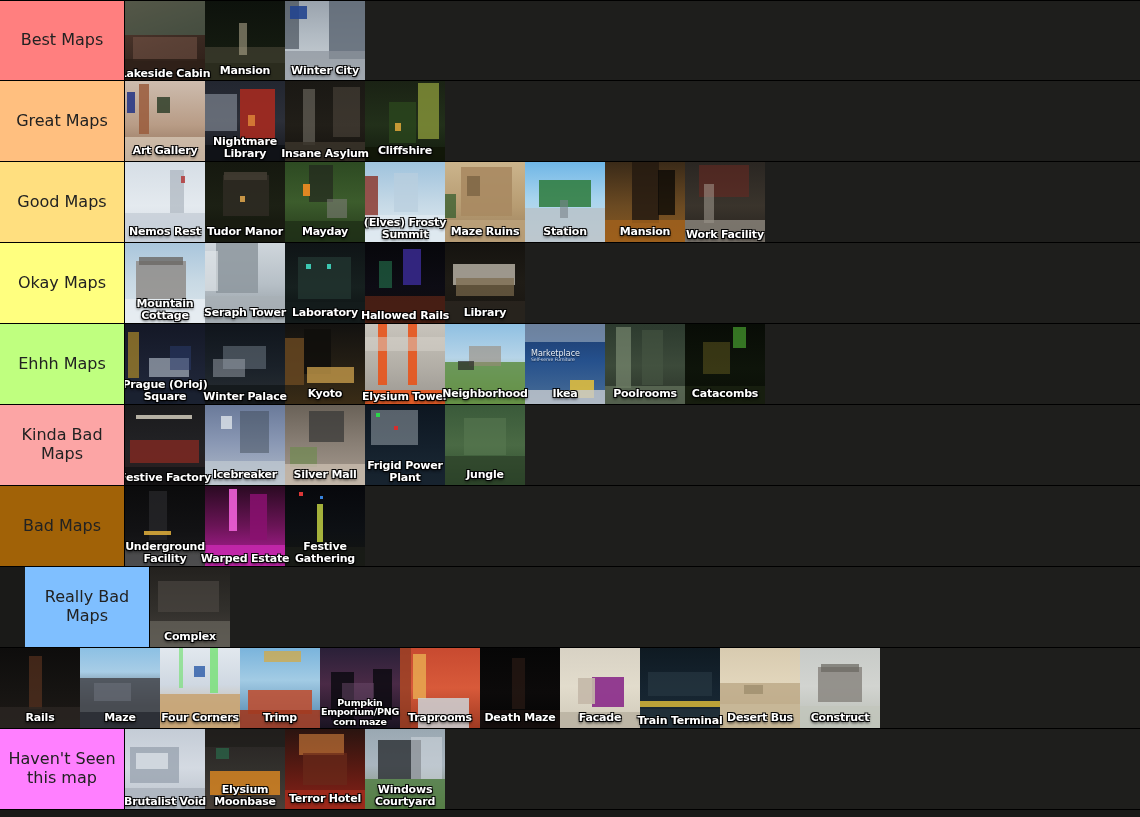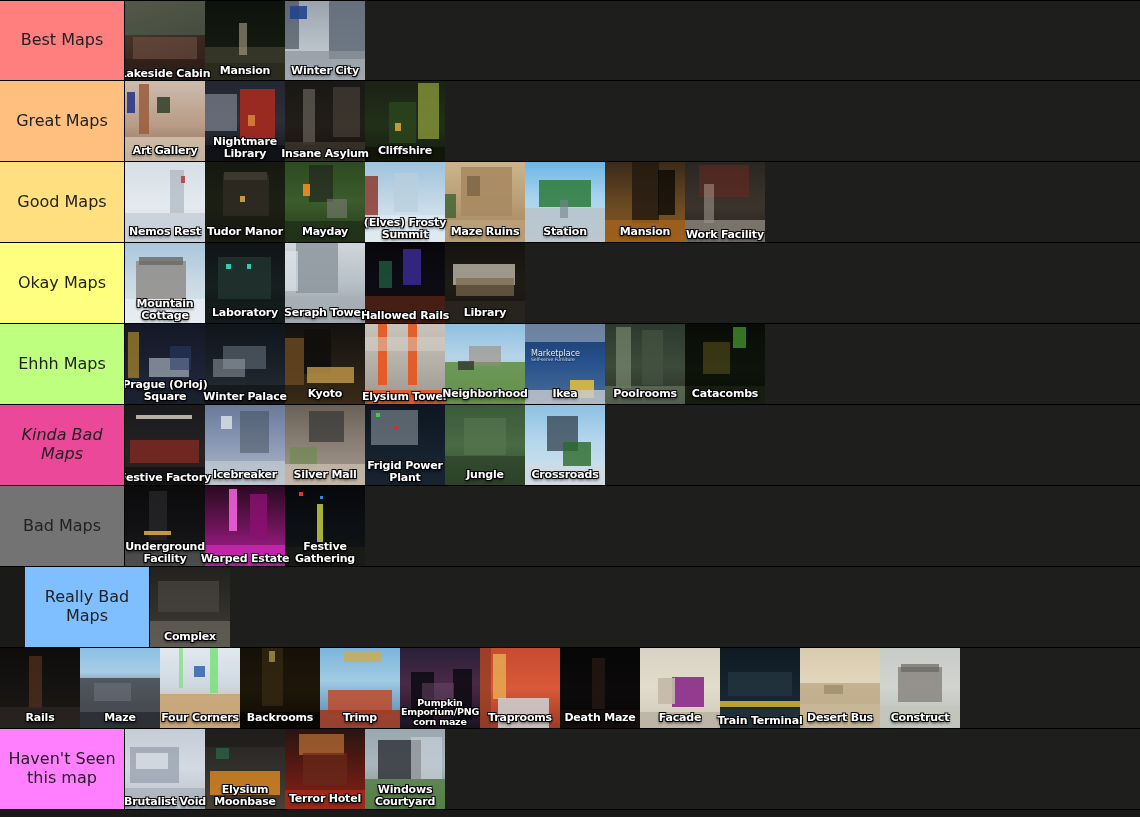--- a/index.html
+++ b/index.html
@@ -326,37 +326,37 @@
         <div class="tier-items">
           <div class="tile">
             <div class="tile-art" style="background: linear-gradient(rgb(169, 198, 220) 0%, rgb(200, 217, 228) 48%, rgb(221, 230, 236) 100%);">
               <div class="lyr" style="background: rgb(143, 140, 136); left: 14%; top: 22%; width: 62%; height: 48%; opacity: 0.85;"></div>
               <div class="lyr" style="background: rgb(106, 104, 100); left: 18%; top: 18%; width: 54%; height: 10%; opacity: 0.8;"></div>
               <div class="lyr" style="background: rgb(232, 238, 242); left: 0%; top: 70%; width: 100%; height: 30%; opacity: 0.8;"></div>
             </div>
             <div class="tile-caption two-line">Mountain Cottage</div>
           </div>
           <div class="tile">
+            <div class="tile-art" style="background: linear-gradient(rgb(207, 214, 220) 0%, rgb(182, 191, 198) 52%, rgb(142, 151, 158) 100%);">
+              <div class="lyr" style="background: rgb(141, 150, 158); left: 14%; top: 0%; width: 52%; height: 62%; opacity: 0.85;"></div>
+              <div class="lyr" style="background: rgb(226, 231, 235); left: 0%; top: 10%; width: 16%; height: 50%; opacity: 0.6;"></div>
+              <div class="lyr" style="background: rgb(168, 176, 182); left: 0%; top: 66%; width: 100%; height: 34%; opacity: 0.75;"></div>
+            </div>
+            <div class="tile-caption">Seraph Tower</div>
+          </div>
+          <div class="tile">
             <div class="tile-art" style="background: linear-gradient(rgb(15, 20, 22) 0%, rgb(22, 32, 31) 55%, rgb(11, 15, 16) 100%);">
               <div class="lyr" style="background: rgb(34, 52, 48); left: 16%; top: 18%; width: 66%; height: 52%; opacity: 0.8;"></div>
               <div class="lyr" style="background: rgb(63, 216, 192); left: 26%; top: 26%; width: 6%; height: 7%; opacity: 0.9;"></div>
               <div class="lyr" style="background: rgb(63, 216, 192); left: 52%; top: 26%; width: 6%; height: 7%; opacity: 0.9;"></div>
               <div class="lyr" style="background: rgb(20, 28, 28); left: 0%; top: 74%; width: 100%; height: 26%; opacity: 0.9;"></div>
             </div>
             <div class="tile-caption">Laboratory</div>
           </div>
           <div class="tile">
-            <div class="tile-art" style="background: linear-gradient(rgb(207, 214, 220) 0%, rgb(182, 191, 198) 52%, rgb(142, 151, 158) 100%);">
-              <div class="lyr" style="background: rgb(141, 150, 158); left: 14%; top: 0%; width: 52%; height: 62%; opacity: 0.85;"></div>
-              <div class="lyr" style="background: rgb(226, 231, 235); left: 0%; top: 10%; width: 16%; height: 50%; opacity: 0.6;"></div>
-              <div class="lyr" style="background: rgb(168, 176, 182); left: 0%; top: 66%; width: 100%; height: 34%; opacity: 0.75;"></div>
-            </div>
-            <div class="tile-caption">Seraph Tower</div>
-          </div>
-          <div class="tile">
             <div class="tile-art" style="background: linear-gradient(rgb(7, 7, 11) 0%, rgb(13, 12, 20) 55%, rgb(18, 14, 12) 100%);">
               <div class="lyr" style="background: rgb(58, 42, 146); left: 48%; top: 8%; width: 22%; height: 44%; opacity: 0.85;"></div>
               <div class="lyr" style="background: rgb(42, 138, 90); left: 18%; top: 22%; width: 16%; height: 34%; opacity: 0.5;"></div>
               <div class="lyr" style="background: rgb(106, 42, 24); left: 0%; top: 66%; width: 100%; height: 34%; opacity: 0.6;"></div>
             </div>
             <div class="tile-caption two-line">Hallowed Rails</div>
           </div>
           <div class="tile">
             <div class="tile-art" style="background: linear-gradient(rgb(21, 19, 15) 0%, rgb(31, 28, 22) 50%, rgb(23, 20, 16) 100%);">
               <div class="lyr" style="background: rgb(200, 194, 180); left: 10%; top: 26%; width: 78%; height: 26%; opacity: 0.75;"></div>
@@ -433,21 +433,21 @@
             <div class="tile-art" style="background: linear-gradient(rgb(8, 12, 6) 0%, rgb(14, 20, 10) 55%, rgb(10, 14, 6) 100%);">
               <div class="lyr" style="background: rgb(90, 200, 58); left: 60%; top: 4%; width: 16%; height: 26%; opacity: 0.55;"></div>
               <div class="lyr" style="background: rgb(138, 122, 42); left: 22%; top: 22%; width: 34%; height: 40%; opacity: 0.35;"></div>
               <div class="lyr" style="background: rgb(26, 34, 18); left: 0%; top: 78%; width: 100%; height: 22%; opacity: 0.8;"></div>
             </div>
             <div class="tile-caption">Catacombs</div>
           </div>
         </div>
       </div>
       <div class="tier-row">
-        <div class="tier-label" style="background: #ec4899; font-style: italic;">Kinda Bad Maps</div>
+        <div class="tier-label" style="background: #fca5a5;">Kinda Bad Maps</div>
         <div class="tier-items">
           <div class="tile">
             <div class="tile-art" style="background: linear-gradient(rgb(26, 26, 28) 0%, rgb(35, 35, 38) 55%, rgb(42, 28, 28) 100%);">
               <div class="lyr" style="background: rgb(232, 226, 208); left: 14%; top: 12%; width: 70%; height: 5%; opacity: 0.75;"></div>
               <div class="lyr" style="background: rgb(138, 42, 34); left: 6%; top: 44%; width: 86%; height: 28%; opacity: 0.75;"></div>
               <div class="lyr" style="background: rgb(20, 20, 22); left: 0%; top: 78%; width: 100%; height: 22%; opacity: 0.9;"></div>
             </div>
             <div class="tile-caption two-line">Festive Factory</div>
           </div>
           <div class="tile">
@@ -475,32 +475,24 @@
             </div>
             <div class="tile-caption two-line">Frigid Power Plant</div>
           </div>
           <div class="tile">
             <div class="tile-art" style="background: linear-gradient(rgb(58, 90, 58) 0%, rgb(74, 106, 68) 50%, rgb(44, 74, 44) 100%);">
               <div class="lyr" style="background: rgb(90, 122, 82); left: 24%; top: 16%; width: 52%; height: 46%; opacity: 0.55;"></div>
               <div class="lyr" style="background: rgb(44, 64, 40); left: 0%; top: 64%; width: 100%; height: 36%; opacity: 0.7;"></div>
             </div>
             <div class="tile-caption">Jungle</div>
           </div>
-          <div class="tile">
-            <div class="tile-art" style="background: linear-gradient(rgb(140, 192, 228) 0%, rgb(180, 214, 236) 44%, rgb(216, 228, 234) 100%);">
-              <div class="lyr" style="background: rgb(58, 74, 86); left: 28%; top: 14%; width: 38%; height: 44%; opacity: 0.8;"></div>
-              <div class="lyr" style="background: rgb(42, 106, 42); left: 48%; top: 46%; width: 34%; height: 30%; opacity: 0.8;"></div>
-              <div class="lyr" style="background: rgb(207, 216, 222); left: 0%; top: 76%; width: 100%; height: 24%; opacity: 0.8;"></div>
-            </div>
-            <div class="tile-caption">Crossroads</div>
-          </div>
-        </div>
-      </div>
-      <div class="tier-row">
-        <div class="tier-label" style="background: #737373;">Bad Maps</div>
+        </div>
+      </div>
+      <div class="tier-row">
+        <div class="tier-label" style="background: #a16207;">Bad Maps</div>
         <div class="tier-items">
           <div class="tile">
             <div class="tile-art" style="background: linear-gradient(rgb(11, 11, 12) 0%, rgb(18, 18, 20) 56%, rgb(28, 28, 30) 100%);">
               <div class="lyr" style="background: rgb(42, 42, 44); left: 30%; top: 6%; width: 22%; height: 62%; opacity: 0.7;"></div>
               <div class="lyr" style="background: rgb(216, 168, 58); left: 24%; top: 56%; width: 34%; height: 5%; opacity: 0.9;"></div>
               <div class="lyr" style="background: rgb(168, 168, 168); left: 0%; top: 72%; width: 100%; height: 28%; opacity: 0.35;"></div>
             </div>
             <div class="tile-caption two-line">Underground Facility</div>
           </div>
           <div class="tile">
@@ -554,28 +546,20 @@
           <div class="tile">
             <div class="tile-art" style="background: linear-gradient(rgb(226, 232, 238) 0%, rgb(207, 216, 226) 46%, rgb(200, 168, 124) 100%);">
               <div class="lyr" style="background: rgb(122, 224, 122); left: 62%; top: 0%; width: 10%; height: 56%; opacity: 0.85;"></div>
               <div class="lyr" style="background: rgb(122, 224, 122); left: 24%; top: 0%; width: 5%; height: 50%; opacity: 0.7;"></div>
               <div class="lyr" style="background: rgb(42, 90, 168); left: 42%; top: 22%; width: 14%; height: 14%; opacity: 0.8;"></div>
               <div class="lyr" style="background: rgb(200, 164, 116); left: 0%; top: 58%; width: 100%; height: 42%; opacity: 0.9;"></div>
             </div>
             <div class="tile-caption">Four Corners</div>
           </div>
           <div class="tile">
-            <div class="tile-art" style="background: linear-gradient(rgb(21, 16, 8) 0%, rgb(30, 22, 8) 52%, rgb(14, 10, 4) 100%);">
-              <div class="lyr" style="background: rgb(58, 44, 18); left: 28%; top: 0%; width: 26%; height: 72%; opacity: 0.65;"></div>
-              <div class="lyr" style="background: rgb(216, 200, 106); left: 36%; top: 4%; width: 8%; height: 14%; opacity: 0.55;"></div>
-              <div class="lyr" style="background: rgb(10, 8, 4); left: 0%; top: 80%; width: 100%; height: 20%; opacity: 0.9;"></div>
-            </div>
-            <div class="tile-caption">Backrooms</div>
-          </div>
-          <div class="tile">
             <div class="tile-art" style="background: linear-gradient(rgb(122, 180, 220) 0%, rgb(162, 203, 228) 40%, rgb(74, 126, 168) 100%);">
               <div class="lyr" style="background: rgb(216, 168, 58); left: 30%; top: 4%; width: 46%; height: 14%; opacity: 0.7;"></div>
               <div class="lyr" style="background: rgb(192, 74, 42); left: 10%; top: 52%; width: 80%; height: 30%; opacity: 0.85;"></div>
               <div class="lyr" style="background: rgb(160, 58, 32); left: 0%; top: 78%; width: 100%; height: 22%; opacity: 0.9;"></div>
             </div>
             <div class="tile-caption">Trimp</div>
           </div>
           <div class="tile">
             <div class="tile-art" style="background: linear-gradient(rgb(42, 32, 56) 0%, rgb(74, 42, 70) 45%, rgb(26, 20, 34) 100%);">
               <div class="lyr" style="background: rgb(13, 10, 18); left: 14%; top: 30%; width: 28%; height: 60%; opacity: 0.85;"></div>

